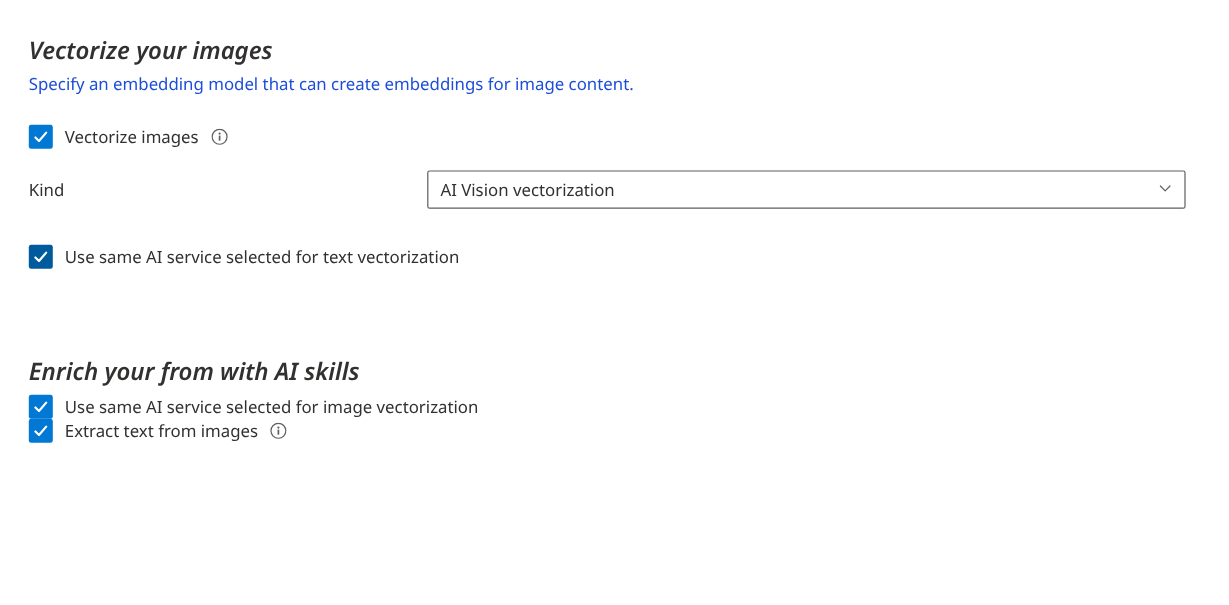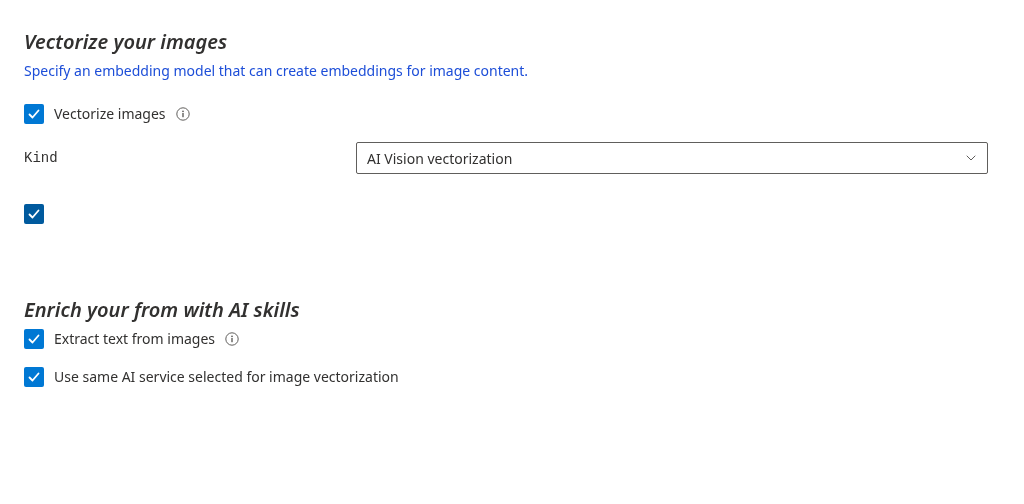--- a/index.html
+++ b/index.html
@@ -21,20 +21,21 @@
       margin-bottom: 6px;
       font-style: italic;
     }
     .subtitle {
       font-size: 14px;
       color: #1d4ed8;
       margin-bottom: 24px;
     }
     .checkbox-row {
       display: flex;
+      align-items: center;
       margin-bottom: 18px;
     }
     .checkbox {
       width: 20px;
       height: 20px;
       border-radius: 2px;
       display: flex;
       align-items: center;
       justify-content: center;
       flex-shrink: 0;
@@ -57,21 +58,20 @@
     }
     .kind-row {
       display: flex;
       align-items: center;
       margin-bottom: 30px;
       margin-top: 4px;
     }
     .kind-label {
       font-size: 14px;
       width: 332px;
-      font-family: Liberation Mono, monospace;
     }
     .select-box {
       flex: 1;
       max-width: 632px;
       height: 32px;
       border: 1px solid #605e5c;
       border-radius: 2px;
       padding: 0 10px;
       display: flex;
       align-items: center;
@@ -116,43 +116,44 @@
       </span>
     </div>
   </div>
 
   <div class="checkbox-row">
     <div class="checkbox checked" style="background:#005a9e;">
       <svg width="14" height="14" viewBox="0 0 14 14">
         <path d="M2.5 7.5 L5.5 10.5 L11.5 3.5" stroke="#ffffff" stroke-width="1.8" fill="none" stroke-linecap="round" stroke-linejoin="round"></path>
       </svg>
     </div>
+    <span class="check-label">Use same AI service selected for text vectorization</span>
   </div>
 </div>
 
 <div class="section">
   <h2>Enrich your from with AI skills</h2>
+
+  <div class="checkbox-row" style="margin-bottom:0;">
+    <div class="checkbox checked">
+      <svg width="14" height="14" viewBox="0 0 14 14">
+        <path d="M2.5 7.5 L5.5 10.5 L11.5 3.5" stroke="#ffffff" stroke-width="1.8" fill="none" stroke-linecap="round" stroke-linejoin="round"></path>
+      </svg>
+    </div>
+    <span class="check-label">Use same AI service selected for image vectorization</span>
+  </div>
 
   <div class="checkbox-row">
     <div class="checkbox checked">
       <svg width="14" height="14" viewBox="0 0 14 14">
         <path d="M2.5 7.5 L5.5 10.5 L11.5 3.5" stroke="#ffffff" stroke-width="1.8" fill="none" stroke-linecap="round" stroke-linejoin="round"></path>
       </svg>
     </div>
     <span class="check-label">Extract text from images</span>
     <span class="info-icon">
       <svg width="14" height="14" viewBox="0 0 14 14">
         <circle cx="7" cy="7" r="6.2" stroke="#605e5c" stroke-width="1" fill="none"></circle>
         <circle cx="7" cy="4.3" r="0.9" fill="#605e5c"></circle>
         <rect x="6.3" y="6" width="1.4" height="4.2" fill="#605e5c"></rect>
       </svg>
     </span>
   </div>
-
-  <div class="checkbox-row" style="margin-bottom:0;">
-    <div class="checkbox checked">
-      <svg width="14" height="14" viewBox="0 0 14 14">
-        <path d="M2.5 7.5 L5.5 10.5 L11.5 3.5" stroke="#ffffff" stroke-width="1.8" fill="none" stroke-linecap="round" stroke-linejoin="round"></path>
-      </svg>
-    </div>
-    <span class="check-label">Use same AI service selected for image vectorization</span>
-  </div>
 </div>
 
 </body></html>

